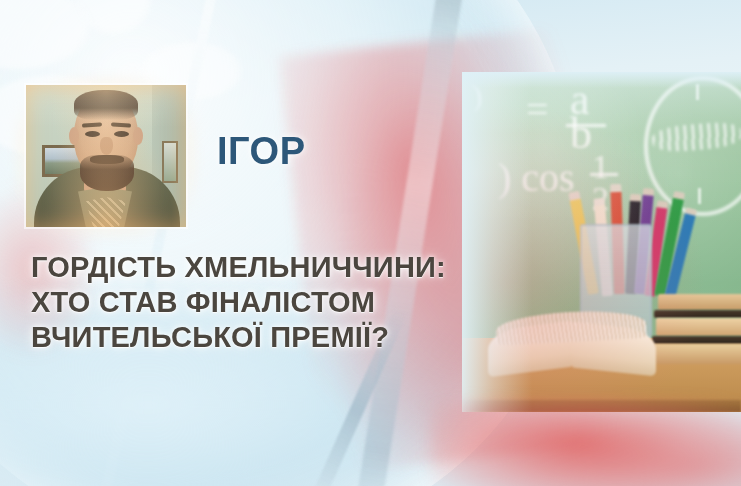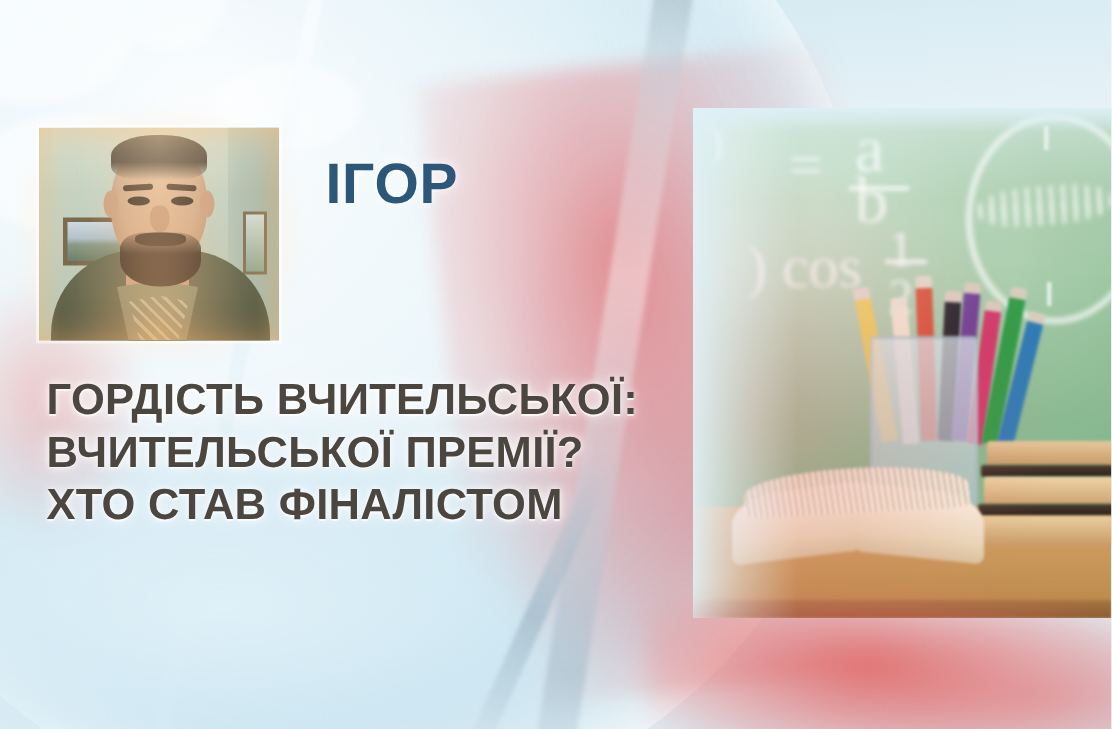--- a/index.html
+++ b/index.html
@@ -439,21 +439,21 @@
     top: 100px;
     width: 320px;
     color: #2d5779;
     font-weight: 700;
     font-size: 38px;
     line-height: 47px;
     letter-spacing: 0.5px;
     text-shadow: 0 0 6px rgba(255,255,255,0.85), 0 0 14px rgba(255,255,255,0.6);
     white-space: nowrap;
   }
-  .name-line { display: block; }
+  .name-line { display: block; margin-top: 28px; }
 
   .headline {
     position: absolute;
     left: 31px;
     top: 250px;
     width: 500px;
     color: #4b463f;
     font-weight: 700;
     font-size: 29px;
     line-height: 35px;
@@ -556,18 +556,18 @@
       <div class="p-sheen"></div>
       <div class="p-warm-edge"></div>
     </div>
   </div>
 
   <div class="name-block">
     <span class="name-line">ІГОР</span>
   </div>
 
   <div class="headline">
-    <span class="headline-line">ГОРДІСТЬ ВЧИТЕЛЬСЬКОЇ:</span>
+    <span class="headline-line">ГОРДІСТЬ ХМЕЛЬНИЧЧИНИ:</span>
+    <span class="headline-line">ХТО СТАВ ФІНАЛІСТОМ</span>
     <span class="headline-line">ВЧИТЕЛЬСЬКОЇ ПРЕМІЇ?</span>
-    <span class="headline-line">ХТО СТАВ ФІНАЛІСТОМ</span>
   </div>
 
 </div>
 
 </body></html>

